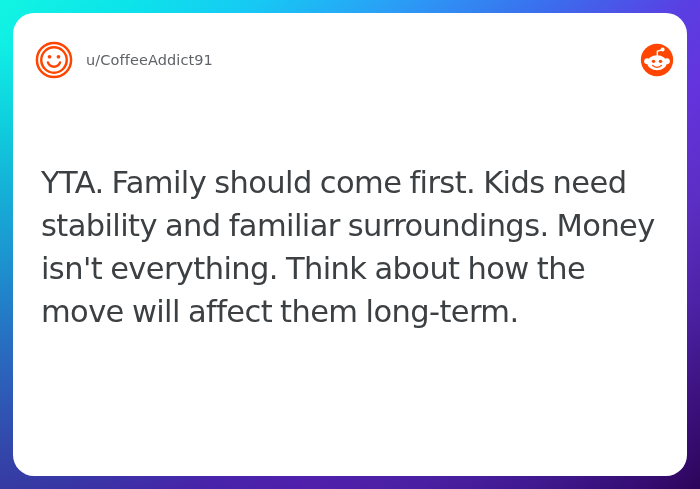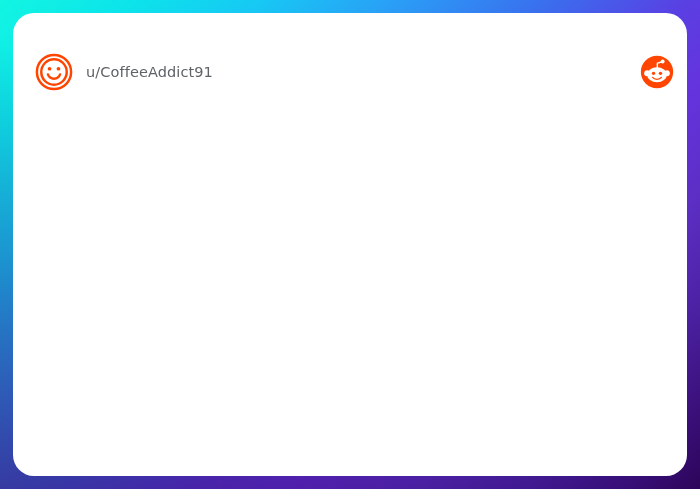--- a/index.html
+++ b/index.html
@@ -57,21 +57,21 @@
     border-radius: 21px;
     box-sizing: border-box;
     overflow: hidden;
   }
 
   
   .card-header {
     position: absolute;
     left: 0;
     right: 0;
-    top: 12px;
+    top: 0;
     height: 94px;
     display: flex;
     align-items: center;
     padding: 0 13px 0 22px;
     box-sizing: border-box;
   }
 
   .author-block {
     display: flex;
     align-items: center;
@@ -154,15 +154,16 @@
         <circle cx="31.6" cy="21.4" r="3.5" fill="#ffffff"></circle>
 
         <circle cx="15.9" cy="21.6" r="2.0" fill="#ff4500"></circle>
         <circle cx="24.1" cy="21.6" r="2.0" fill="#ff4500"></circle>
 
         <path d="M14.8 26.4 a6.0 4.4 0 0 0 10.4 0" fill="none" stroke="#ff4500" stroke-width="1.55" stroke-linecap="round"></path>
       </svg>
 
     </div>
 
+    <div id="comment-body">YTA. Family should come first. Kids need stability and familiar surroundings. Money isn't everything. Think about how the move will affect them long-term.</div>
 
   </div>
 </div>
 
 </body></html>

